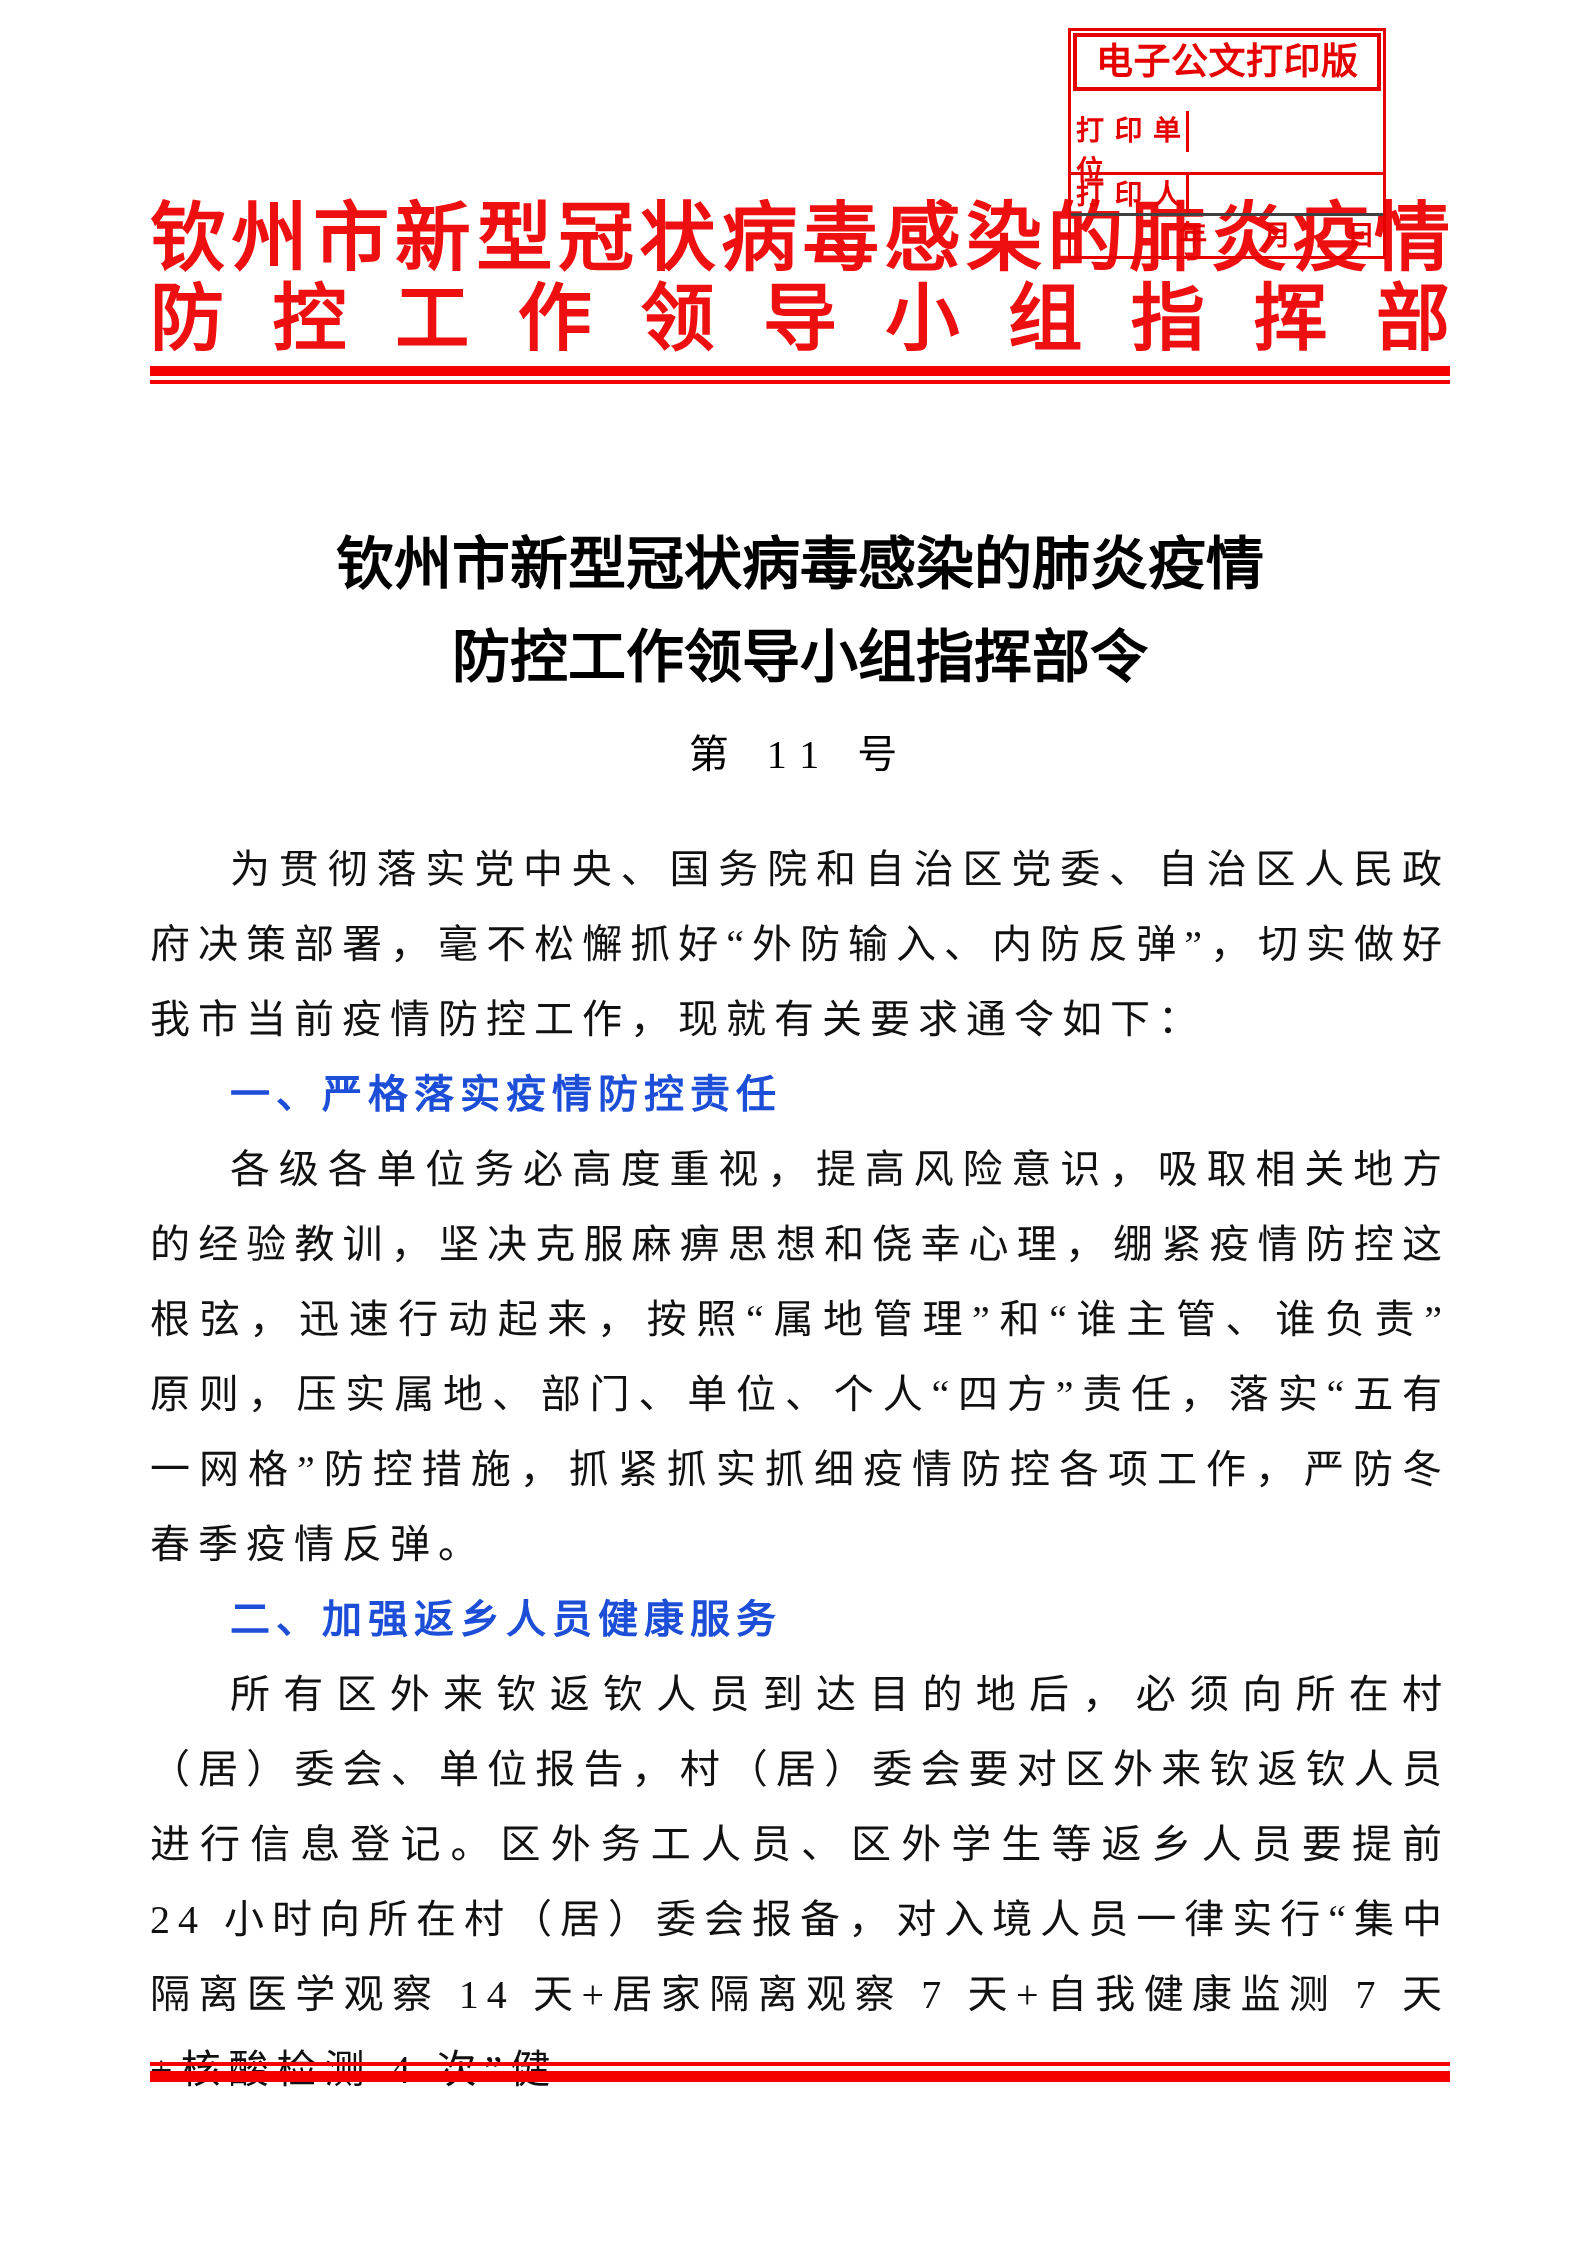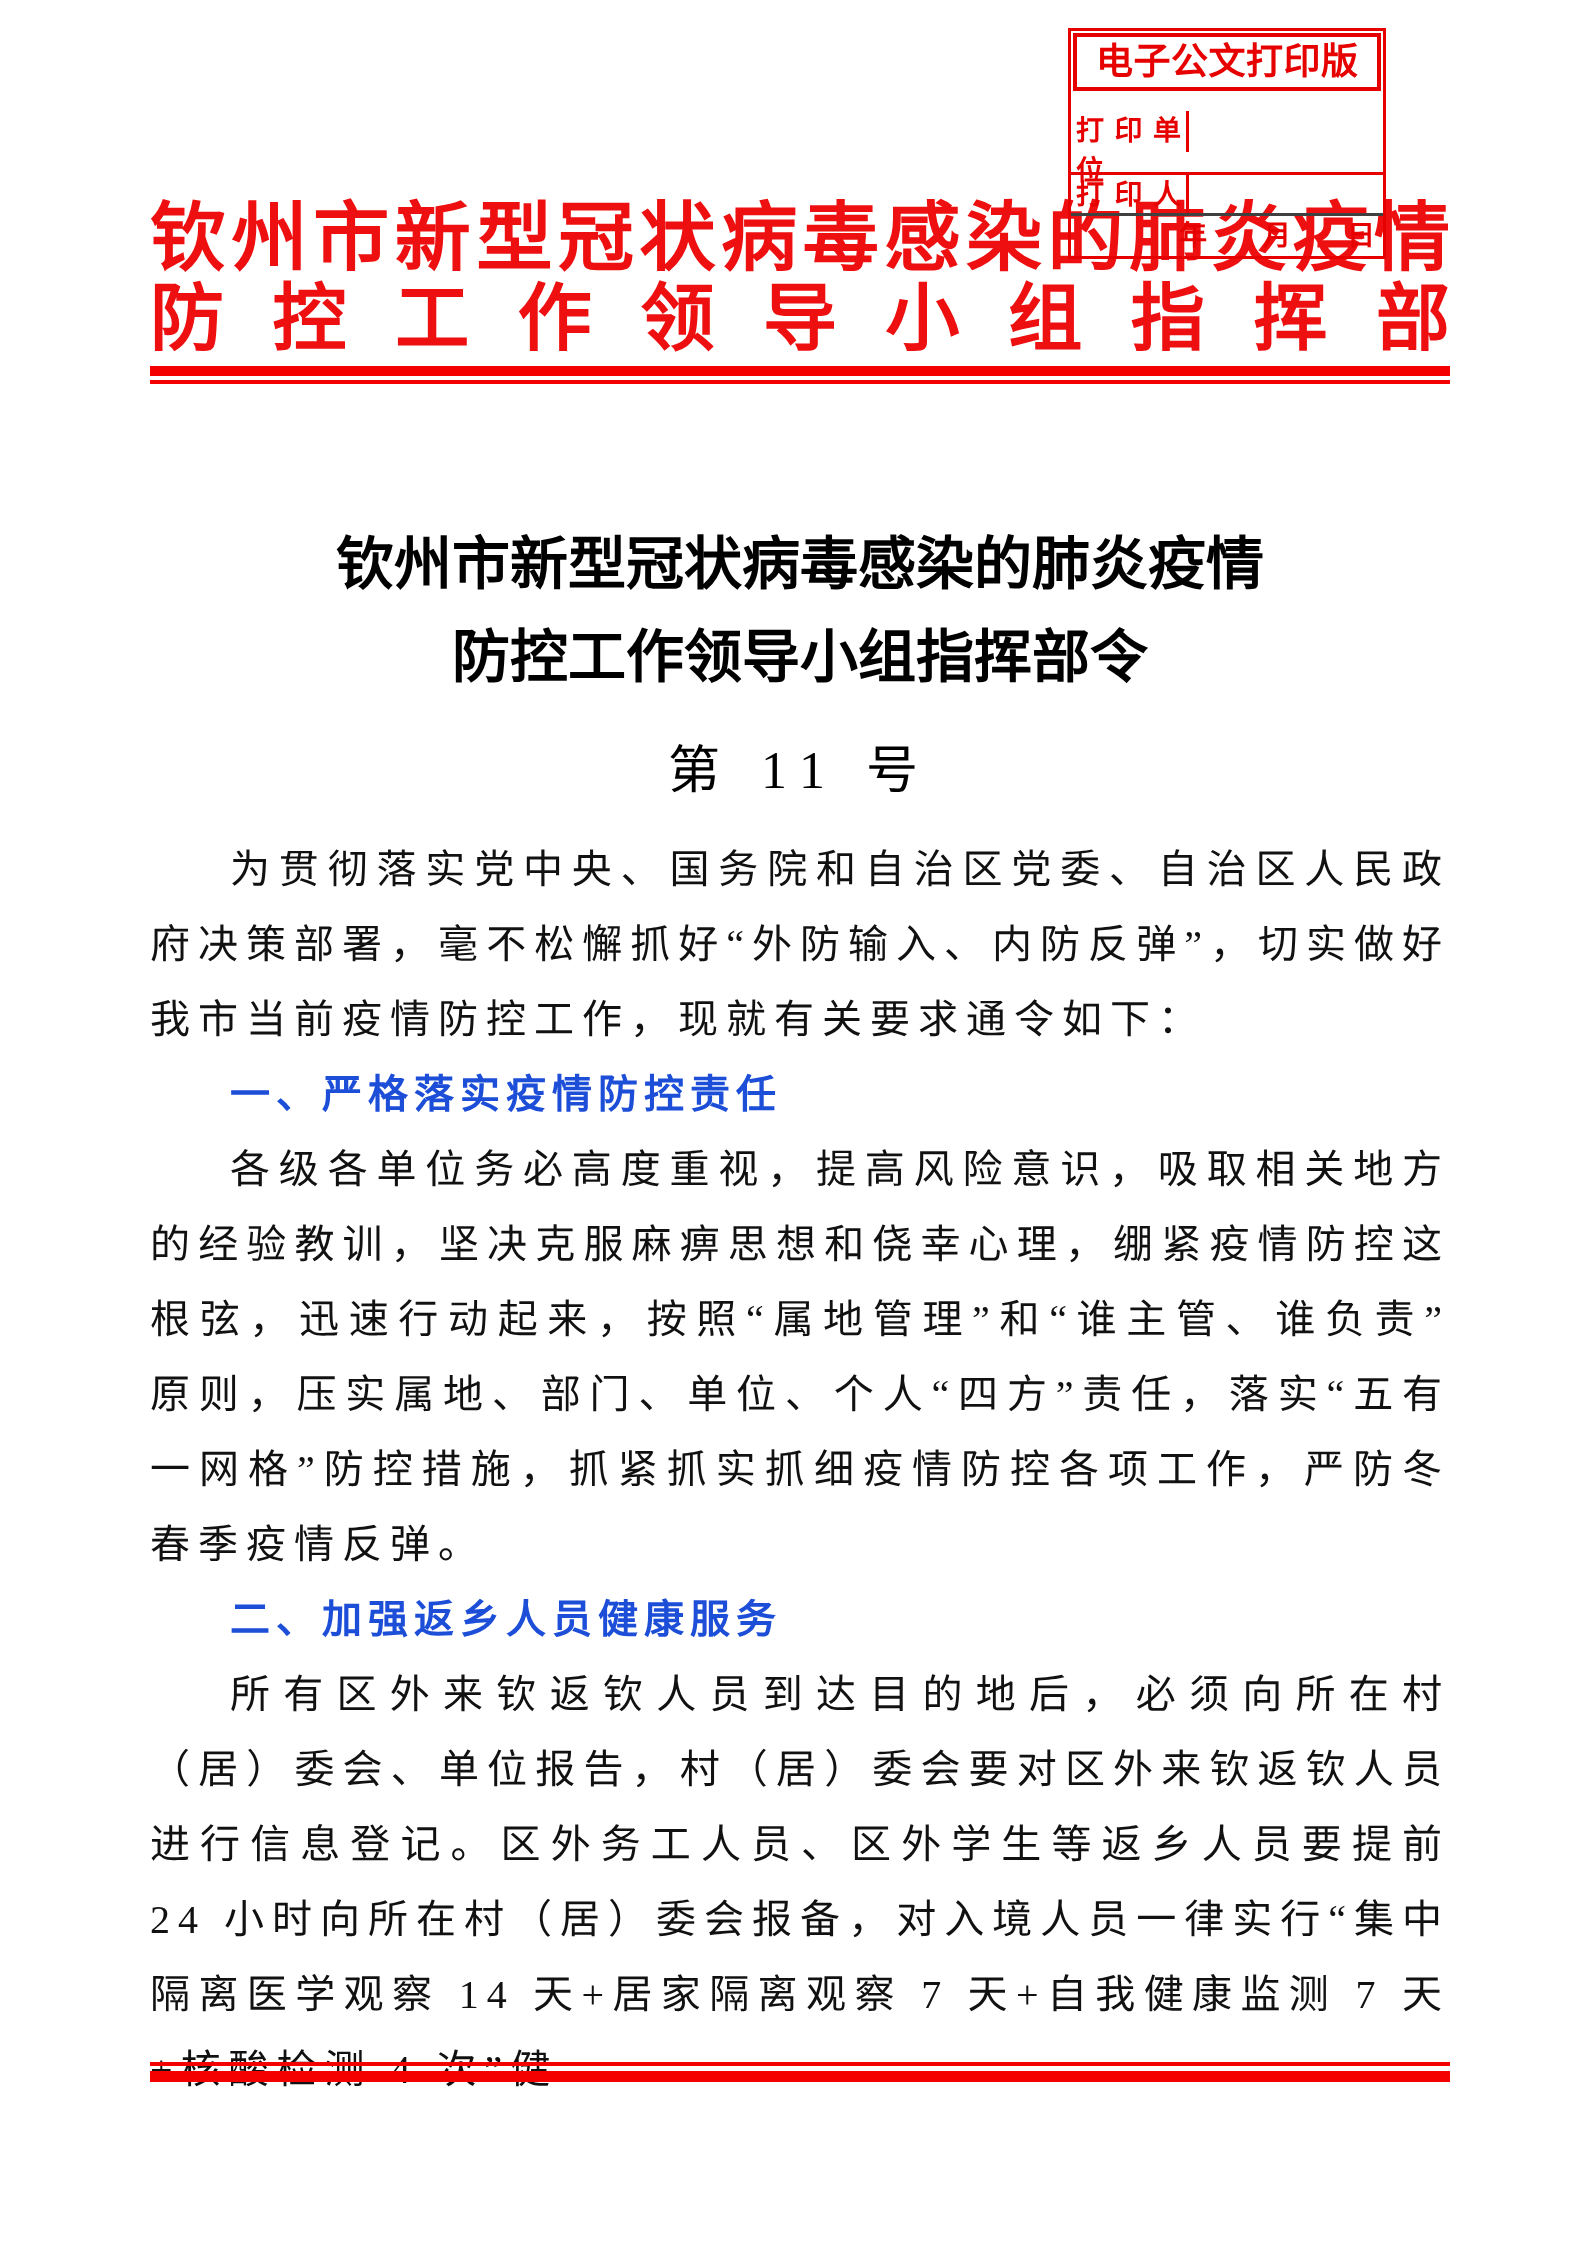--- a/index.html
+++ b/index.html
@@ -50,21 +50,21 @@
   .rule{width:100%;}
   .rule.thick{height:10px;background:#f40000;margin-top:8px;}
   .rule.thin{height:4px;background:#f40000;margin-top:4px;}
 
   
   .doc-head{
     position:absolute;left:150px;top:518px;width:1300px;
     text-align:center;color:#000;
   }
   .dt{font-size:58px;font-weight:bold;line-height:93px;}
-  .issue{font-size:52px;line-height:50px;margin-top:42px;letter-spacing:14px;font-weight:normal;}
+  .issue{font-size:40px;line-height:50px;margin-top:26px;letter-spacing:14px;font-weight:normal;}
 
   
   .body-text{
     position:absolute;left:150px;top:832px;width:1300px;
     font-size:40px;line-height:75px;letter-spacing:8px;
     text-align:justify;color:#111;
   }
   .para{margin:0;text-indent:2em;}
   .heading{
     margin:0;text-indent:2em;font-weight:bold;

